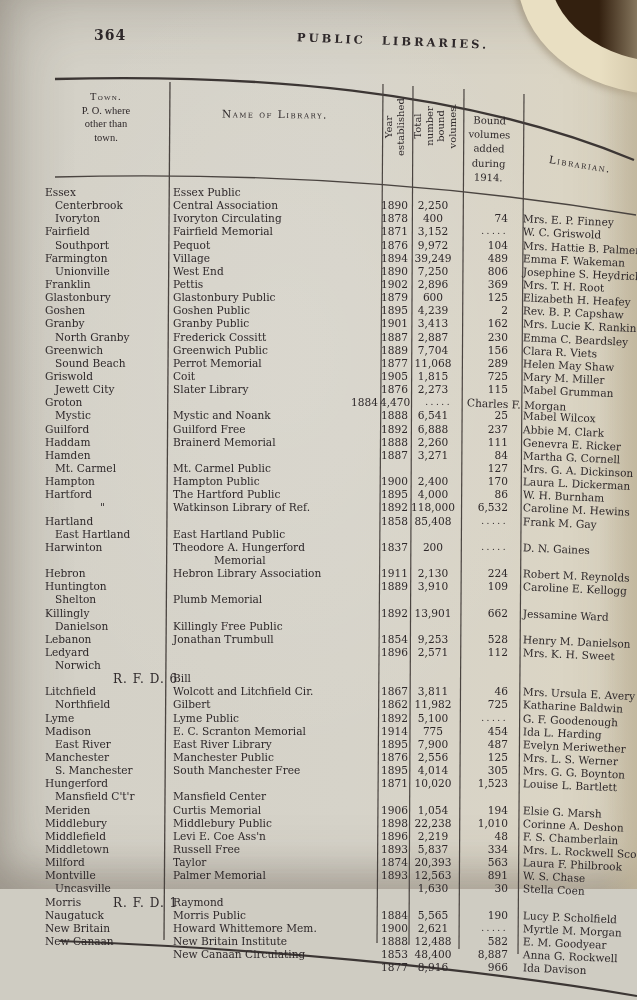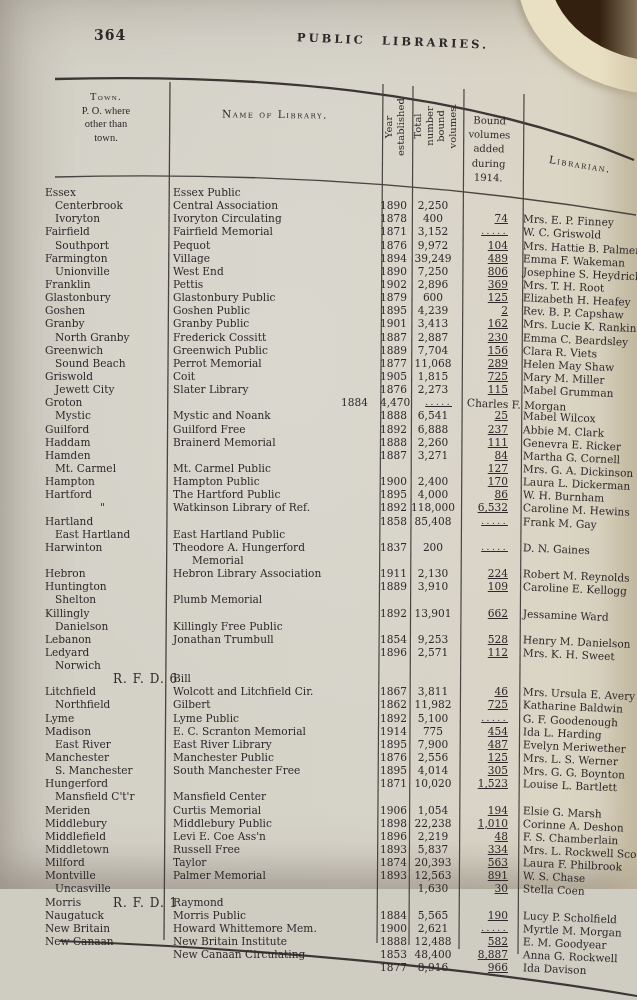--- a/index.html
+++ b/index.html
@@ -39,25 +39,25 @@
   
   .tbody{position:absolute;left:0;top:186px;width:637px;}
   .row{position:relative;display:grid;grid-template-columns:168px 212px 30px 50px 56px 1fr;
        height:13.15px;line-height:13.3px;font-size:10.6px;white-space:nowrap;}
   .c{overflow:visible;}
   .town{padding-left:45px;}
   .town.i1{padding-left:55px;}
   .town.i2{padding-left:100px;}
   .sub{position:absolute;left:113px;top:1px;font-size:12px;letter-spacing:1px;font-variant:small-caps;}
   .lib{padding-left:5px;}
-  .lib.li1{padding-left:24px;}
+  .lib.li1{padding-left:24px;margin-left:22px;}
   .yr,.vol,.add{text-align:right;}
-  .yr{padding-right:12px;}
+  .yr{padding-right:2px;}
   .vol{padding-right:4px;text-align:center;}
-  .add{padding-right:8px;text-decoration:underline;}
+  .add{padding-right:8px;}
   .add .dots,.dots{letter-spacing:2.5px;font-size:9px;}
   .libn{padding-left:7px;transform:rotate(2.4deg);transform-origin:0 40%;}
 </style>
 </head>
 <body>
 
 <div class="page">
 
   <div class="corner-cream"></div>
   <div class="corner-dark"></div>

